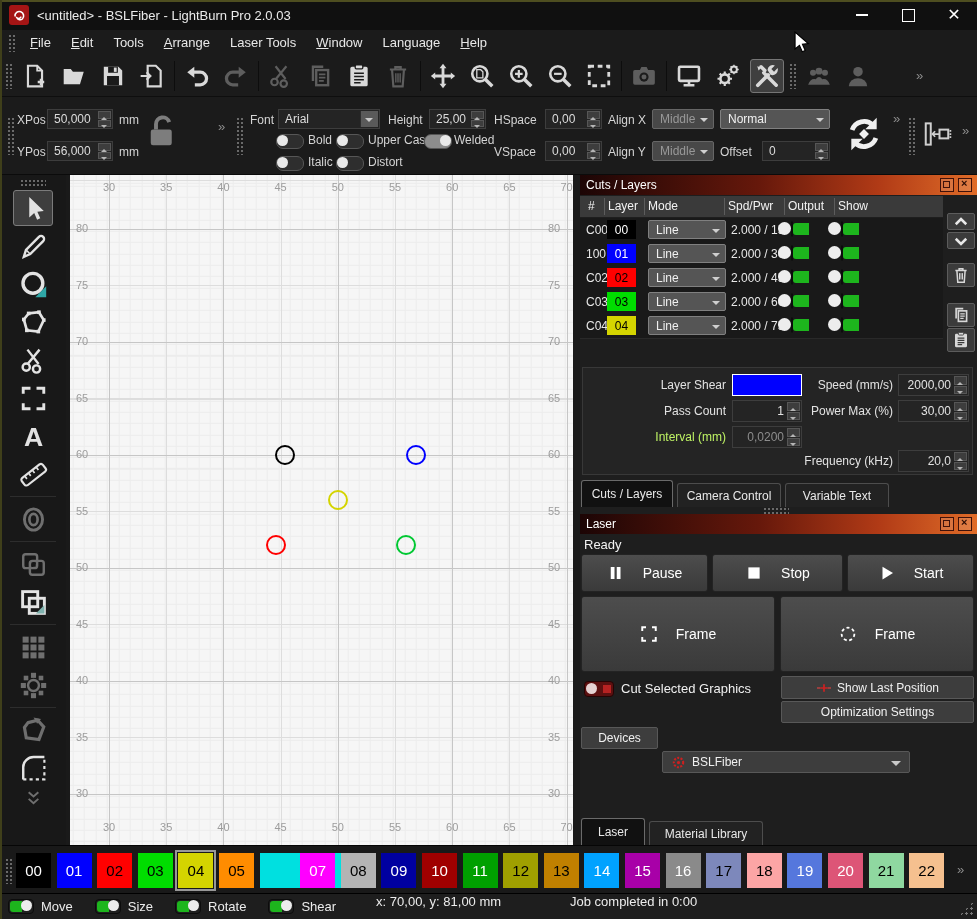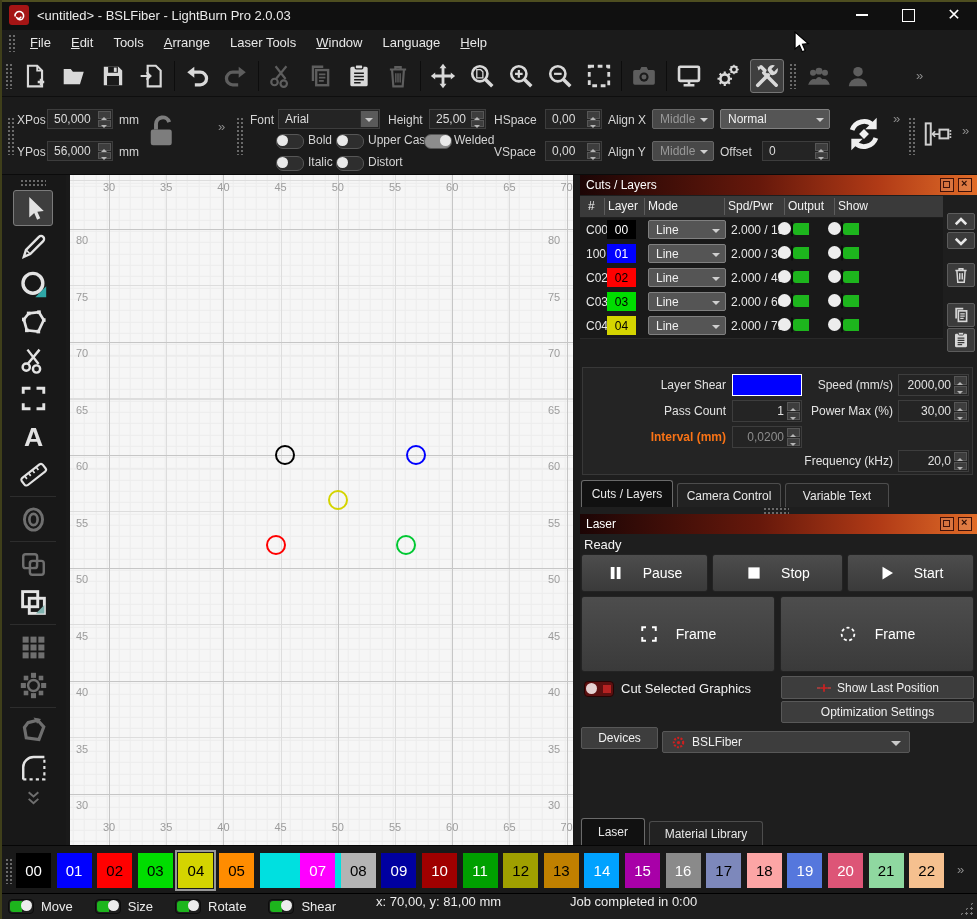--- a/index.html
+++ b/index.html
@@ -68,21 +68,21 @@
   #canvas{position:absolute;left:70px;top:175px;width:503px;height:670px;background-color:#f6f6f6;
     background-image:
       repeating-linear-gradient(90deg,#c6c6c6 0 1px,transparent 1px 114.4px),
       repeating-linear-gradient(180deg,#c6c6c6 0 1px,transparent 1px 113px),
       repeating-linear-gradient(90deg,#dddddd 0 1px,transparent 1px 57.2px),
       repeating-linear-gradient(180deg,#dddddd 0 1px,transparent 1px 56.5px),
       repeating-linear-gradient(90deg,#ececec 0 1px,transparent 1px 11.44px),
       repeating-linear-gradient(180deg,#ececec 0 1px,transparent 1px 11.3px);
     background-position:39px 0,0 54px,39px 0,0 54px,2.7px 0,0 10.8px;}
   .xtick{position:absolute;width:24px;text-align:center;font-size:11px;color:#9c9c9c;}
-  .ytick{position:absolute;width:22px;font-size:11px;color:#9c9c9c;margin-top:12px;}
+  .ytick{position:absolute;width:22px;font-size:11px;color:#9c9c9c;}
   .circ{position:absolute;width:20px;height:20px;border-radius:50%;border:2px solid #000;box-sizing:border-box;}
 
   
   #rightcol{position:absolute;left:580px;top:175px;width:397px;height:670px;background:#1e1e1e;}
   .dock-title{position:absolute;left:0;width:397px;height:20px;box-sizing:border-box;
     background:linear-gradient(90deg,#1c0505 0%,#66180b 45%,#b03a16 75%,#e06c28 100%);
     color:#fff;font-size:12px;display:flex;align-items:center;padding-left:6px;}
   .dock-icons{margin-left:auto;display:flex;gap:4px;padding-right:5px;}
   .dicon{width:12px;height:12px;border:1px solid #40120a;background:rgba(250,240,230,.15);position:relative;color:#2e0d05;}
   .dicon.float::after{content:"";position:absolute;left:2px;top:2px;width:5px;height:5px;border:1px solid #40120a;}
@@ -103,21 +103,21 @@
   .tgn::before{content:"";position:absolute;left:1px;top:1px;bottom:1px;width:16px;background:#1db51d;border-radius:3px 0 0 3px;}
   .tgn::after{content:"";position:absolute;right:1px;top:0px;width:13px;height:13px;border-radius:50%;background:#ededed;}
   .tgn.sm{width:24px;height:13px;}
   .tgn.sm::before{width:12px;}
   .tgn.sm::after{width:11px;height:11px;}
   .sbtn{position:absolute;left:367px;width:28px;background:#3b3b3b;border:1px solid #5c5c5c;border-radius:2px;color:#ddd;display:flex;align-items:center;justify-content:center;box-sizing:border-box;}
   .sbtn svg{width:18px;height:18px;}
 
   #cut-settings{position:absolute;left:2px;top:192px;width:391px;height:108px;background:#242424;border:1px solid #383838;box-sizing:border-box;}
   .slabel{position:absolute;font-size:12px;color:#e2e2e2;text-align:right;line-height:22px;}
-  .slabel.dim{color:#f97316;font-weight:bold;}
+  .slabel.dim{color:#bef264;}
   .sfield{position:absolute;background:#242424;border:1px solid #3d3d3d;height:22px;box-sizing:border-box;color:#e2e2e2;font-size:12px;display:flex;align-items:center;justify-content:flex-end;padding-right:17px;}
   .sfield.dim{color:#8d8d8d;}
   #layer-color-swatch{position:absolute;border:1px solid #fff;box-sizing:border-box;}
 
   .tab{position:absolute;height:24px;background:#222;border:1px solid #4d4d4d;border-bottom:none;border-radius:3px 3px 0 0;color:#e8e8e8;font-size:12px;display:flex;align-items:center;justify-content:center;box-sizing:border-box;}
   .tab.active{background:#111;height:27px;border-color:#6a6a6a;z-index:2;}
 
   
   .lbtn{position:absolute;background:linear-gradient(#4d4d4d,#3a3a3a);border:1px solid #232323;border-radius:3px;color:#fff;font-size:14px;display:flex;align-items:center;justify-content:center;gap:18px;box-sizing:border-box;}
   .lbtn svg{width:18px;height:18px;}
@@ -804,21 +804,21 @@
     <div class="lbtn2" style="left:201px;top:501px;width:193px;height:23px">
       <svg viewBox="0 0 24 24" width="16" height="16">
           <path d="M1.5 12 h5 M17.5 12 h5" stroke="#b64040" stroke-width="2.4"></path>
           <path d="M12 6.5 v11 M6.5 12 h11" stroke="#c22" stroke-width="2.6"></path>
         </svg>
       <span>Show Last Position</span>
     </div>
     <div class="lbtn2" style="left:1px;top:552px;width:77px;height:22px">
       <span>Devices</span>
     </div>
-    <div id="device-dd" style="left:82px;top:556px;width:248px;height:22px">
+    <div id="device-dd" style="left:82px;top:576px;width:248px;height:22px">
       <svg viewBox="0 0 24 24" width="15" height="15">
           <circle cx="12" cy="12" r="7.5" fill="none" stroke="#cc2020" stroke-width="3.4" stroke-dasharray="3.2 2.2"></circle>
           <circle cx="12" cy="12" r="2.6" fill="#cc2020"></circle>
         </svg>
       <span>BSLFiber</span>
     </div>
     <div id="laser-tabs">
         <div class="tab active" style="left: 1px; width: 64px; top: 643px;">Laser</div>
         <div class="tab" style="left: 69px; width: 114px; top: 646px;">Material Library</div>
       </div>

